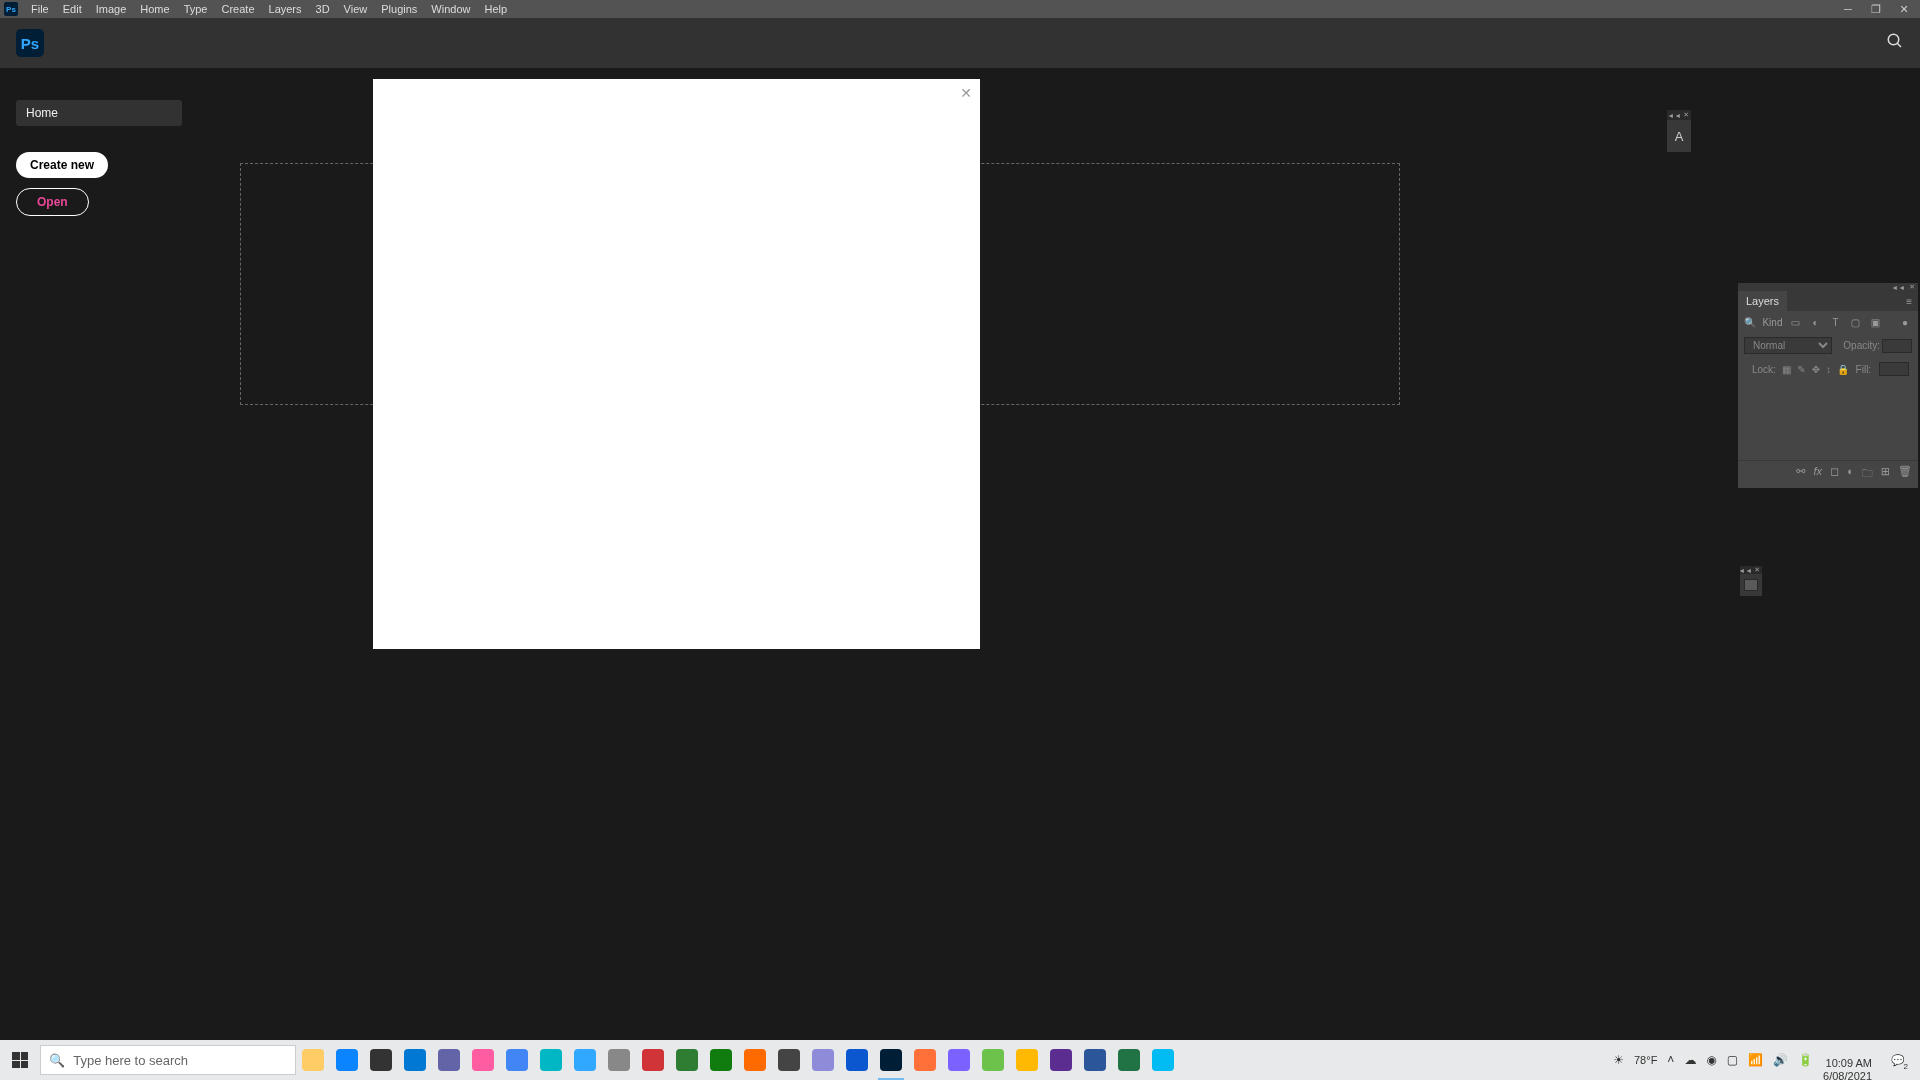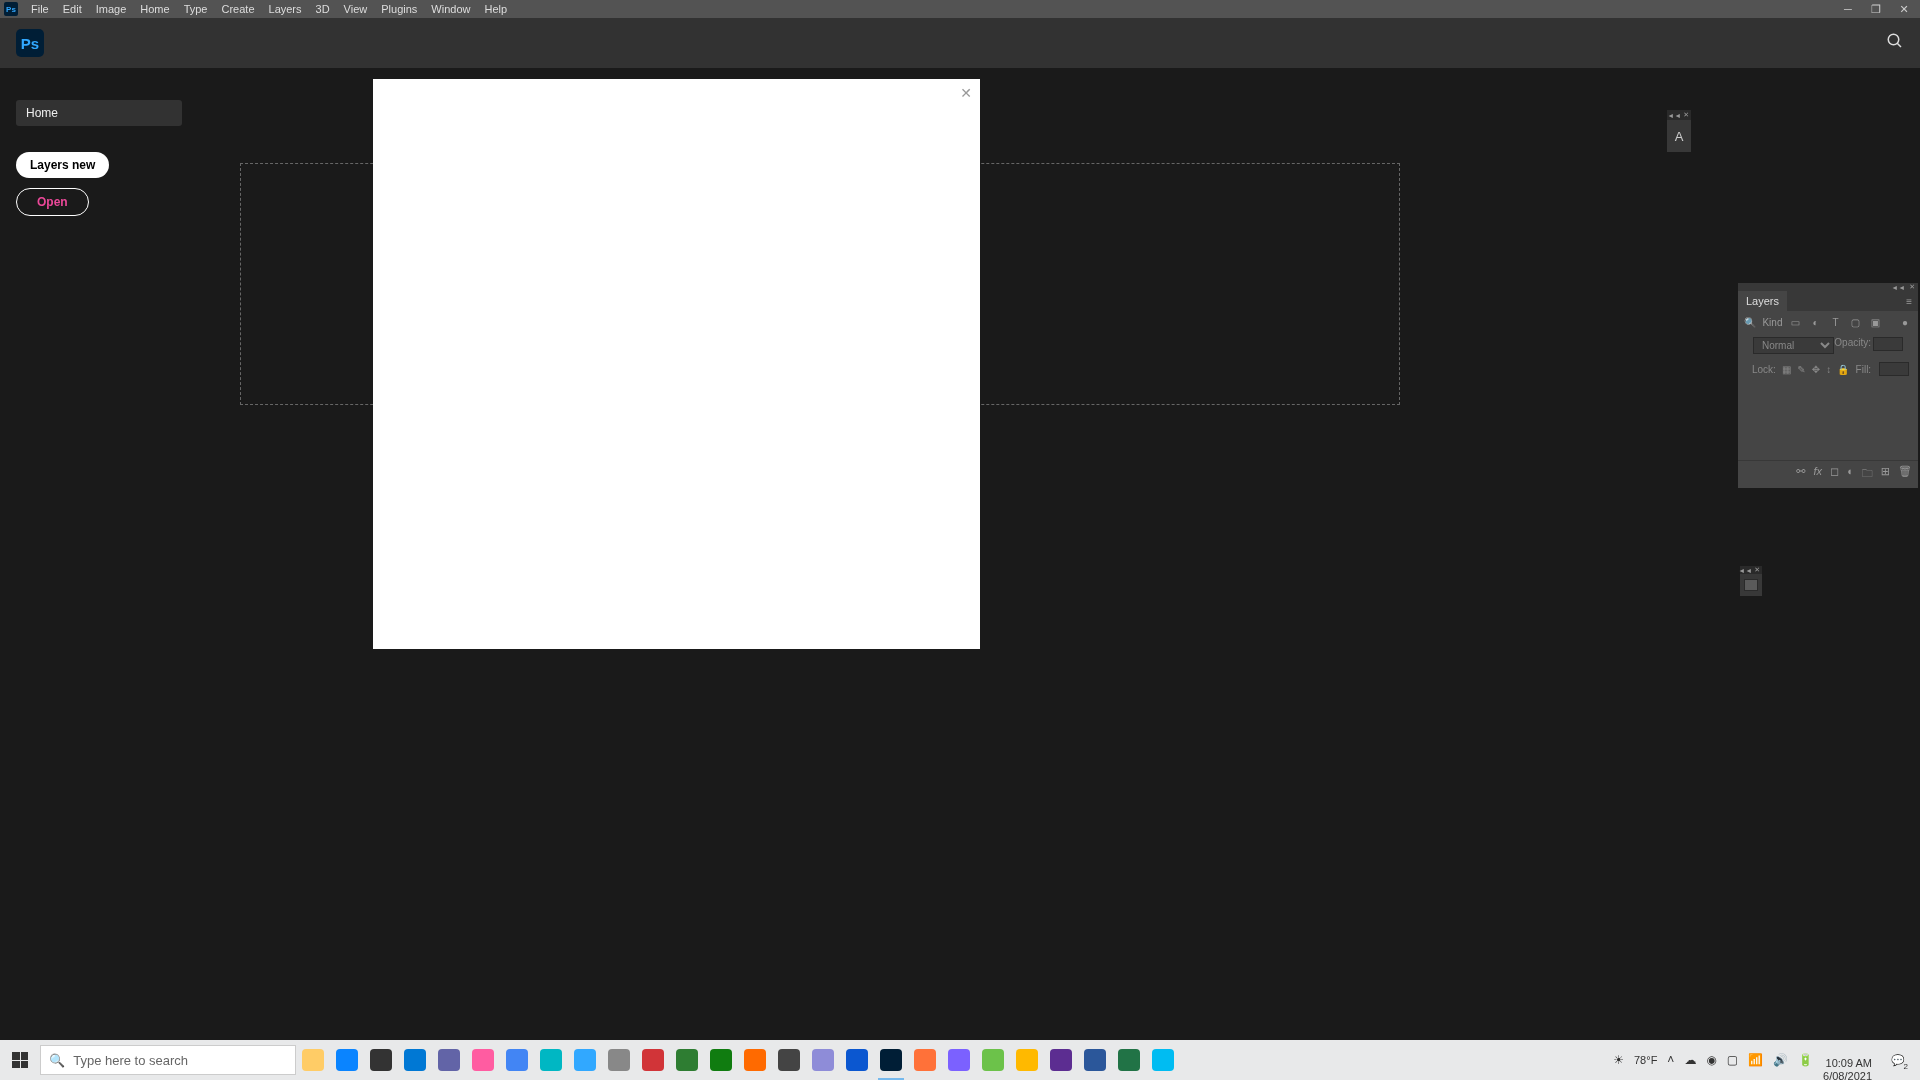--- a/index.html
+++ b/index.html
@@ -33,21 +33,21 @@
     .tiny-icon { font-size: 7px; color: #999; cursor: pointer; }
     
     
     .layers-panel { position: absolute; right: 2px; top: 215px; width: 180px; background: #454545; }
     .layers-header { height: 8px; background: #383838; display: flex; justify-content: flex-end; gap: 4px; padding: 0 3px; align-items: center; }
     .layers-tab { padding: 4px 8px; font-size: 11px; color: #ddd; background: #454545; display: inline-block; }
     .layers-tab-row { background: #383838; display: flex; align-items: center; }
     .layers-tab-row .menu-dots { margin-left: auto; padding-right: 6px; color: #999; font-size: 10px; cursor: pointer; }
     .layers-filter { padding: 4px 6px; display: flex; gap: 6px; align-items: center; font-size: 10px; color: #999; }
     .filter-icon { width: 14px; height: 14px; display: flex; align-items: center; justify-content: center; cursor: pointer; }
-    .layers-blend { padding: 4px 15px; display: flex; align-items: flex-start; font-size: 10px; color: #888; }
+    .layers-blend { padding: 4px 6px; display: flex; align-items: center; font-size: 10px; color: #888; }
     .blend-select { background: #3a3a3a; border: 1px solid #2a2a2a; color: #888; font-size: 10px; padding: 1px 4px; width: 88px; }
     .opacity-label { margin-left: auto; }
     .opacity-input { width: 30px; background: #3a3a3a; border: 1px solid #2a2a2a; margin-left: 2px; height: 14px; }
     .layers-lock { padding: 4px 14px; display: flex; gap: 6px; align-items: center; font-size: 10px; color: #888; }
     .lock-icon { cursor: pointer; font-size: 10px; }
     .fill-input { width: 30px; background: #3a3a3a; border: 1px solid #2a2a2a; height: 14px; margin-left: 2px; }
     .layers-body { height: 80px; background: #454545; }
     .layers-footer { padding: 4px 6px; display: flex; gap: 8px; justify-content: flex-end; border-top: 1px solid #383838; }
     .footer-icon { font-size: 11px; color: #999; cursor: pointer; }
     
@@ -101,21 +101,21 @@
   <div class="search-icon">
     <svg width="18" height="18" viewBox="0 0 24 24" fill="none" stroke="#ddd" stroke-width="2">
         <circle cx="10" cy="10" r="7"></circle>
         <line x1="20" y1="20" x2="15" y2="15"></line>
       </svg>
   </div>
 </div>
 
 <div class="main-area">
   <div class="sidebar-home">Home</div>
-  <button class="create-btn">Layers new</button>
+  <button class="create-btn">Create new</button>
   <button class="open-btn">Open</button>
   <div class="drop-zone"></div>
 
   <div class="white-dialog">
     <div class="dialog-close">✕</div>
   </div>
 
   <div class="char-panel-header">
     <span class="tiny-icon">◄◄</span>
     <span class="tiny-icon">✕</span>

